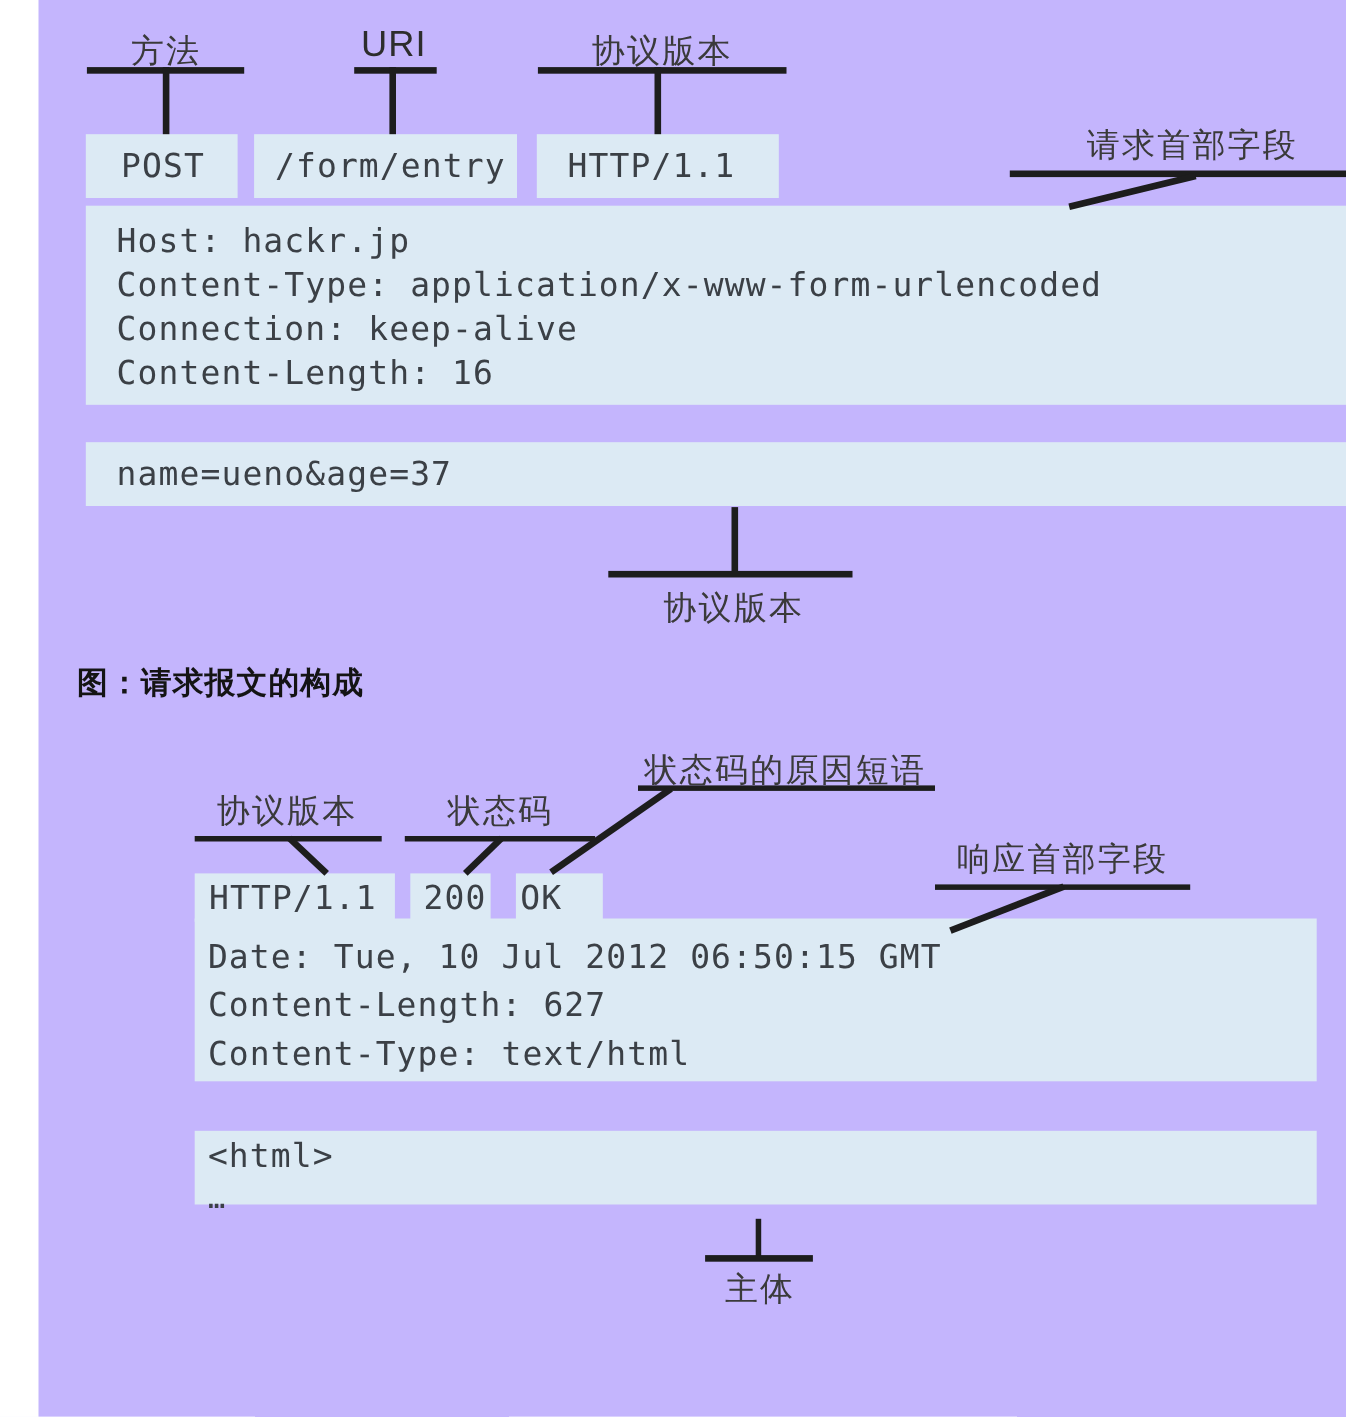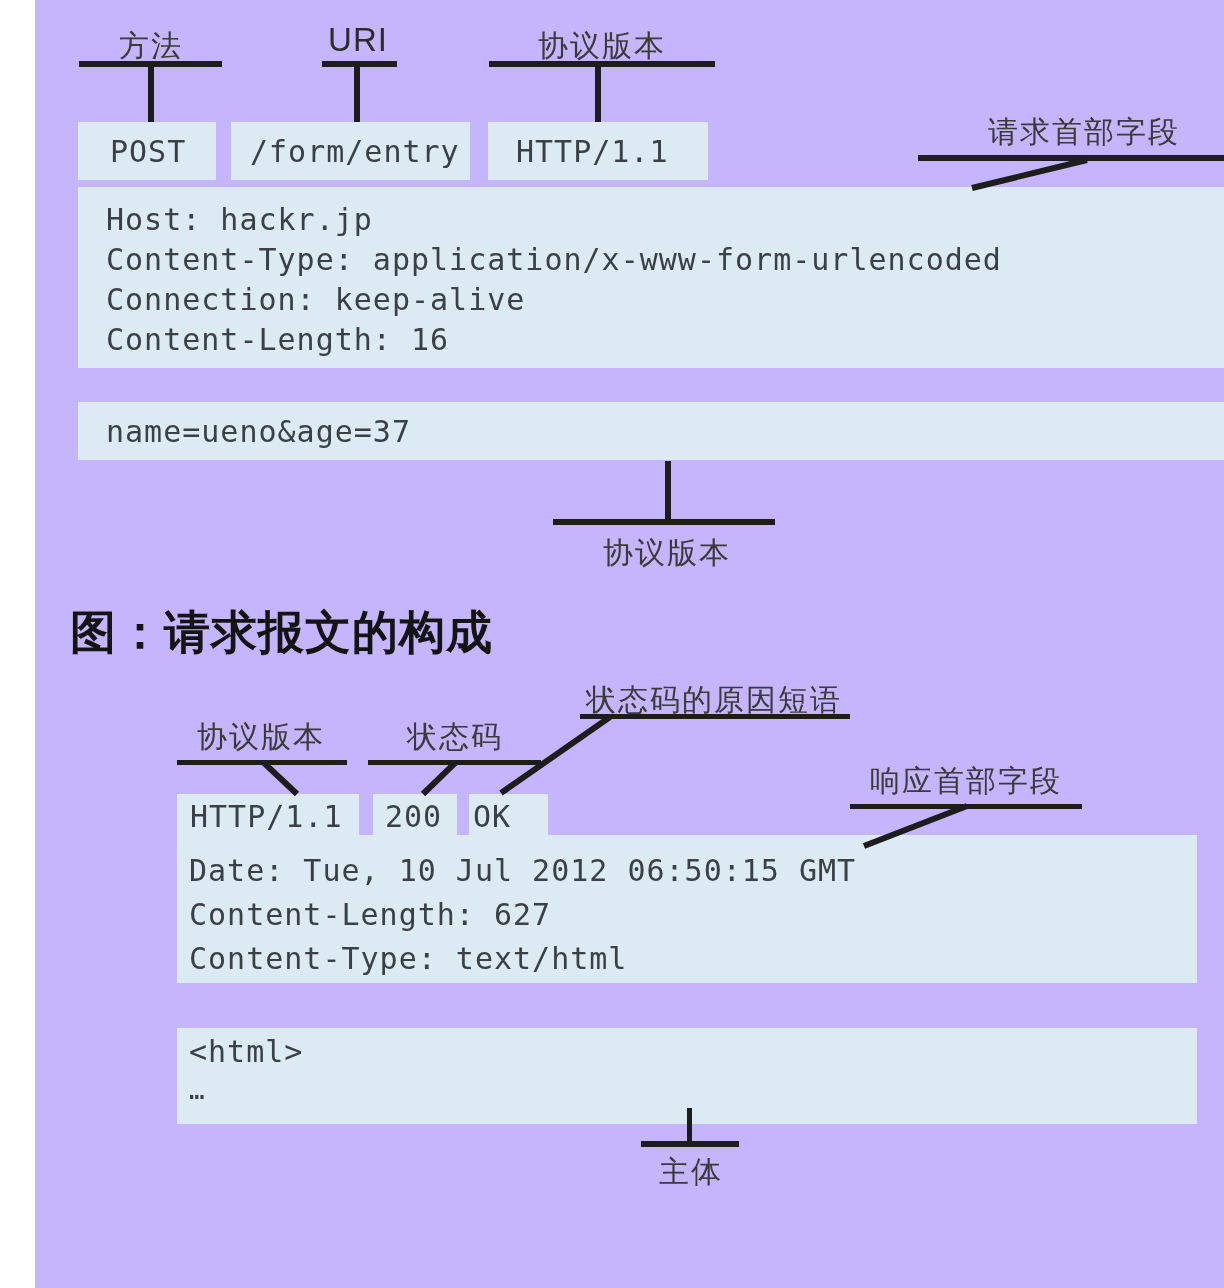--- a/index.html
+++ b/index.html
@@ -6,21 +6,21 @@
   *{box-sizing:border-box;}
   .page{position:relative;width:1224px;height:1288px;background:#c4b5fd;overflow:hidden;margin-left:35px;}
   .box{position:absolute;background:#dceaf4;}
   .hline,.vline{position:absolute;background:#1d1d1d;}
   .lbl{position:absolute;font-family:"Liberation Sans",sans-serif;color:#3a3a3a;
        font-size:30px;letter-spacing:2px;white-space:nowrap;transform:translateX(-50%);}
   .mono{font-family:"DejaVu Sans Mono",monospace;color:#3b4046;font-size:30px;
         letter-spacing:1px;white-space:nowrap;}
   .boxline{display:flex;align-items:center;}
   .caption{position:absolute;font-family:Liberation Mono, monospace;font-weight:700;
-           color:#141414;font-size:46px;letter-spacing:1px;white-space:nowrap;}
+           color:#141414;font-size:28px;letter-spacing:1px;white-space:nowrap;}
   .hdrline{line-height:40px;}
   .hdrline44{line-height:44px;}
   svg.overlay{position:absolute;left:0;top:0;pointer-events:none;}
   svg.overlay line{stroke:#1d1d1d;stroke-width:6;}
 </style>
 </head>
 <body>
 
 <div class="page">
 
@@ -60,30 +60,30 @@
   <div class="lbl" style="left:226px;top:717px">协议版本</div>
   <div class="lbl" style="left:420px;top:717px">状态码</div>
   <div class="lbl" style="left:931px;top:761px">响应首部字段</div>
 
   <div class="hline" style="left:545px;top:714px;width:270px;height:5px"></div>
   <div class="hline" style="left:142px;top:760px;width:170px;height:5px"></div>
   <div class="hline" style="left:333px;top:760px;width:173px;height:5px"></div>
   <div class="hline" style="left:815px;top:804px;width:232px;height:5px"></div>
 
   <div class="box boxline mono" style="left:142px;top:794px;width:182px;height:44px;padding-left:13px">HTTP/1.1</div>
-  <div class="box boxline mono" style="left:338px;top:794px;width:84px;height:44px;padding-left:12px">200</div>
+  <div class="box boxline mono" style="left:338px;top:794px;width:73px;height:44px;padding-left:12px">200</div>
   <div class="box boxline mono" style="left:434px;top:794px;width:79px;height:44px;padding-left:4px">OK</div>
 
   <div class="box" style="left:142px;top:835px;width:1020px;height:148px;padding:14px 0 0 12px">
     <div class="mono hdrline44">Date: Tue, 10 Jul 2012 06:50:15 GMT</div>
     <div class="mono hdrline44">Content-Length: 627</div>
     <div class="mono hdrline44">Content-Type: text/html</div>
   </div>
 
-  <div class="box" style="left:142px;top:1028px;width:1020px;height:96px;padding:4px 16px 0 12px">
+  <div class="box" style="left:142px;top:1028px;width:1020px;height:67px;padding:4px 16px 0 12px">
     <div class="mono hdrline">&lt;html&gt;</div>
     <div class="mono" style="font-size:26px;line-height:36px">…</div>
   </div>
 
   <div class="vline" style="left:652px;top:1108px;width:5px;height:36px"></div>
   <div class="hline" style="left:606px;top:1141px;width:98px;height:6px"></div>
   <div class="lbl" style="left:656px;top:1152px">主体</div>
 
 
   <svg class="overlay" width="1224" height="1288" viewBox="0 0 1224 1288">

